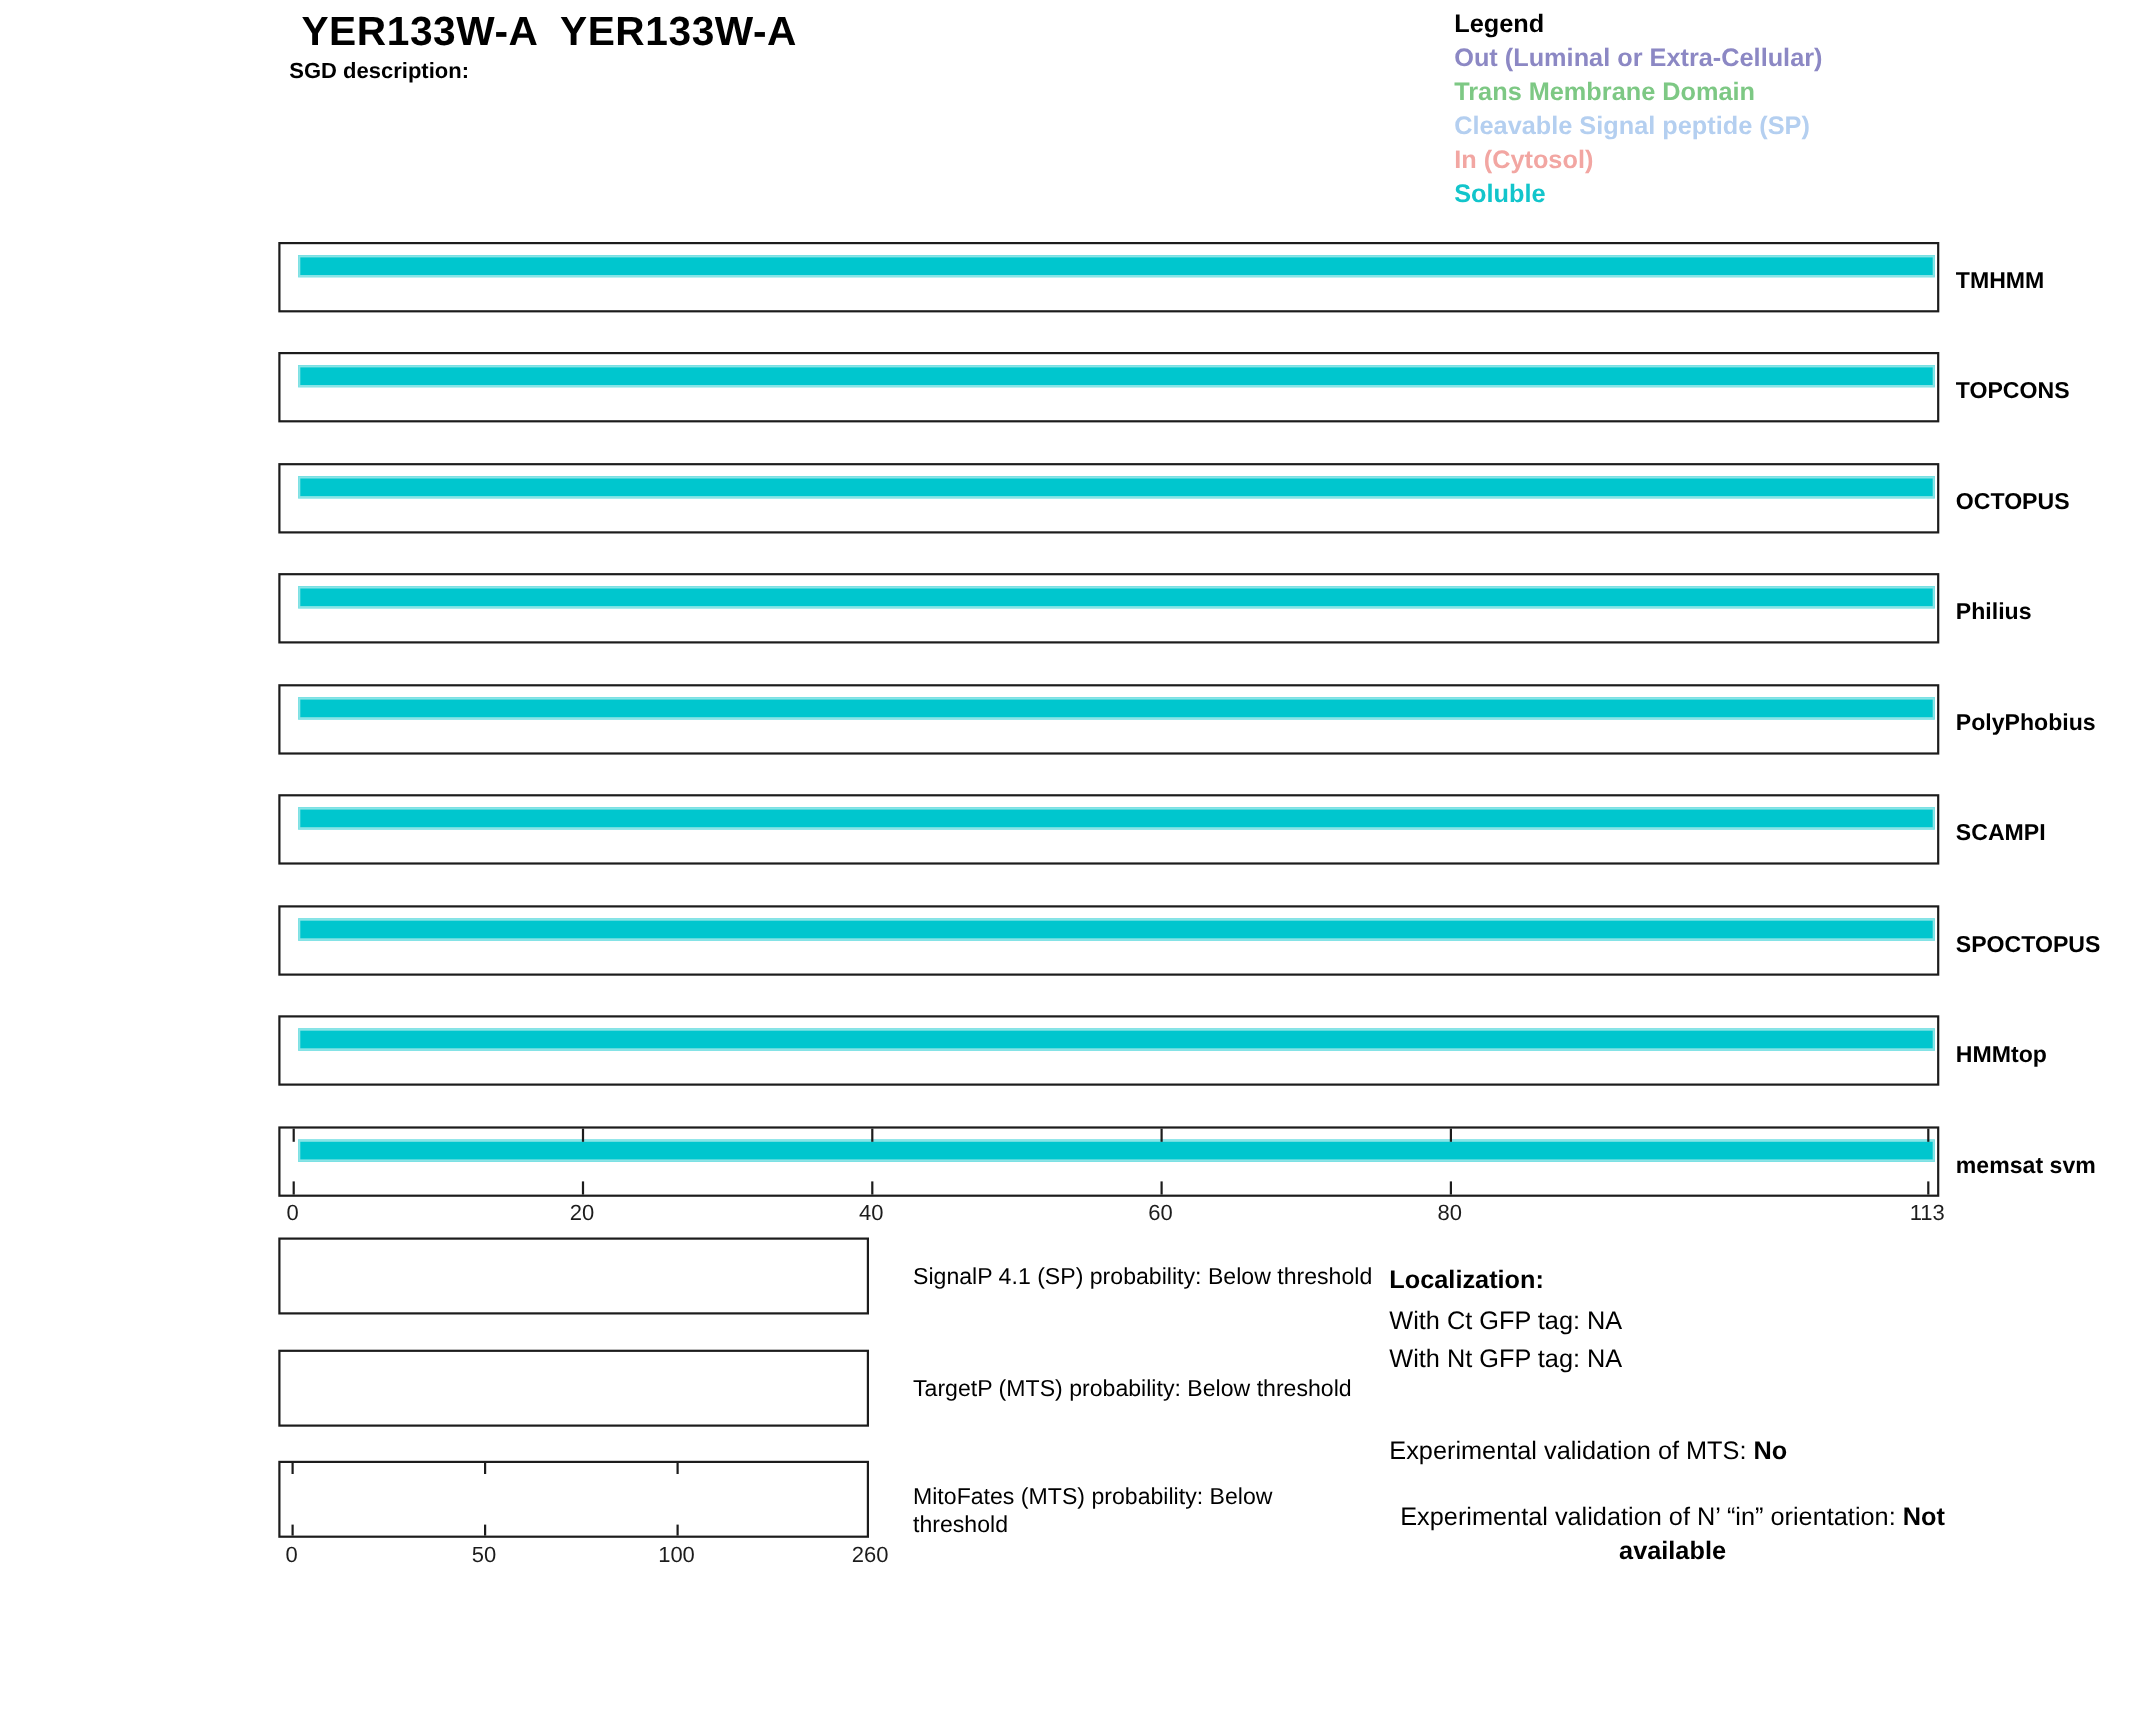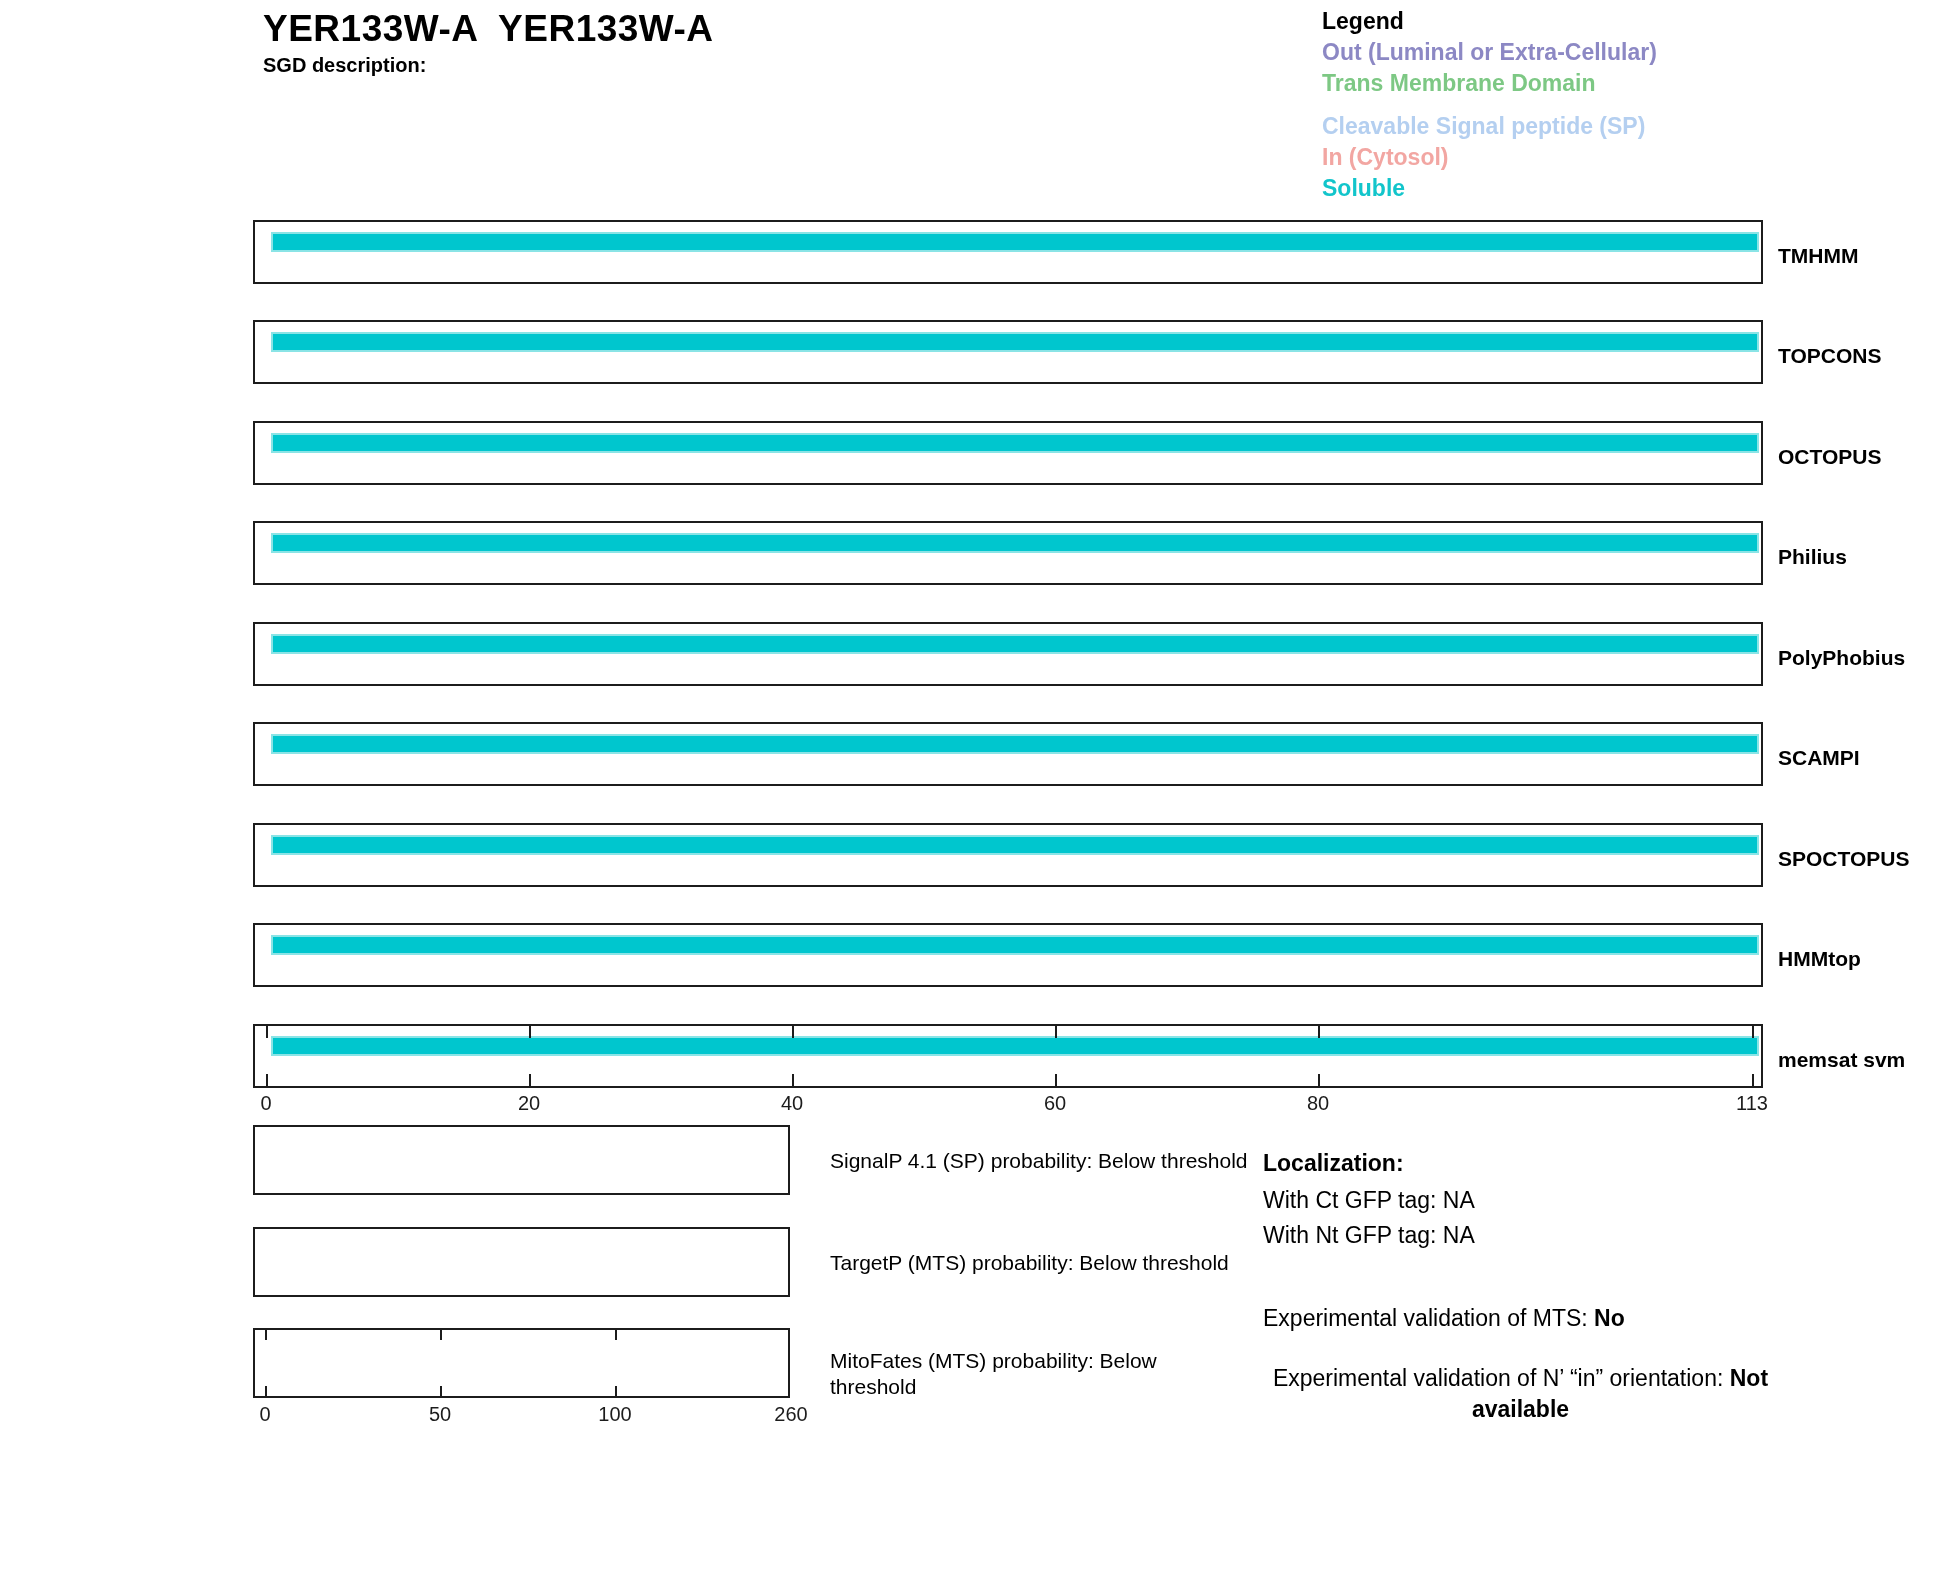--- a/index.html
+++ b/index.html
@@ -3,21 +3,21 @@
 <meta charset="utf-8">
 <style>
   html,body{margin:0;padding:0;background:#ffffff;}
   #canvas{
     position:relative;width:1950px;height:1573px;background:#ffffff;
     font-family:"Liberation Sans","DejaVu Sans",sans-serif;color:#000;
     overflow:hidden;
   }
   .abs{position:absolute;}
   
-  .title{left:263px;top:8px;font-size:37px;font-weight:bold;white-space:pre;letter-spacing:0.5px;}
+  .title{left:274px;top:8px;font-size:37px;font-weight:bold;white-space:pre;letter-spacing:0.5px;}
   .sgd-label{left:263px;top:54px;font-size:20px;font-weight:bold;}
   .sgd-desc{left:263px;top:78px;font-size:20px;line-height:27px;width:990px;}
   
   .legend{left:1322px;top:6px;font-size:23px;font-weight:bold;line-height:31px;}
   .legend-title{color:#000;}
   
   .track{left:253px;width:1697px;height:64px;}
   .track-box{position:absolute;left:0;top:0;width:1510px;height:64px;border:2px solid #1c1c1c;box-sizing:border-box;background:#fff;}
   .track-bar{position:absolute;left:16px;right:2px;top:10px;height:16px;border:2px solid #8ae4e6;background:#00c6ce;}
   .track-label{position:absolute;left:1525px;top:24px;font-size:21px;font-weight:bold;white-space:nowrap;}
@@ -45,21 +45,21 @@
 
 <div id="canvas">
 
   <div class="abs title">YER133W-A  YER133W-A</div>
   <div class="abs sgd-label">SGD description:</div>
 
   <div class="abs legend">
     <div class="legend-title">Legend</div>
     <div style="color: rgb(140, 136, 196);">Out (Luminal or Extra-Cellular)</div>
     <div style="color: rgb(125, 200, 132);">Trans Membrane Domain</div>
-    <div style="color: rgb(180, 207, 240); margin-top: 12px;">Cleavable Signal peptide (SP)</div>
+    <div style="color: rgb(180, 207, 240);">Cleavable Signal peptide (SP)</div>
     <div style="color: rgb(242, 166, 162);">In (Cytosol)</div>
     <div style="color: rgb(18, 197, 203);">Soluble</div>
   </div>
 
   <div class="abs track" style="top:220px">
     <div class="track-box">
       <div class="track-bar" style="background-color: rgb(0, 198, 206);"></div>
     </div>
     <div class="track-label">TMHMM</div>
   </div>

